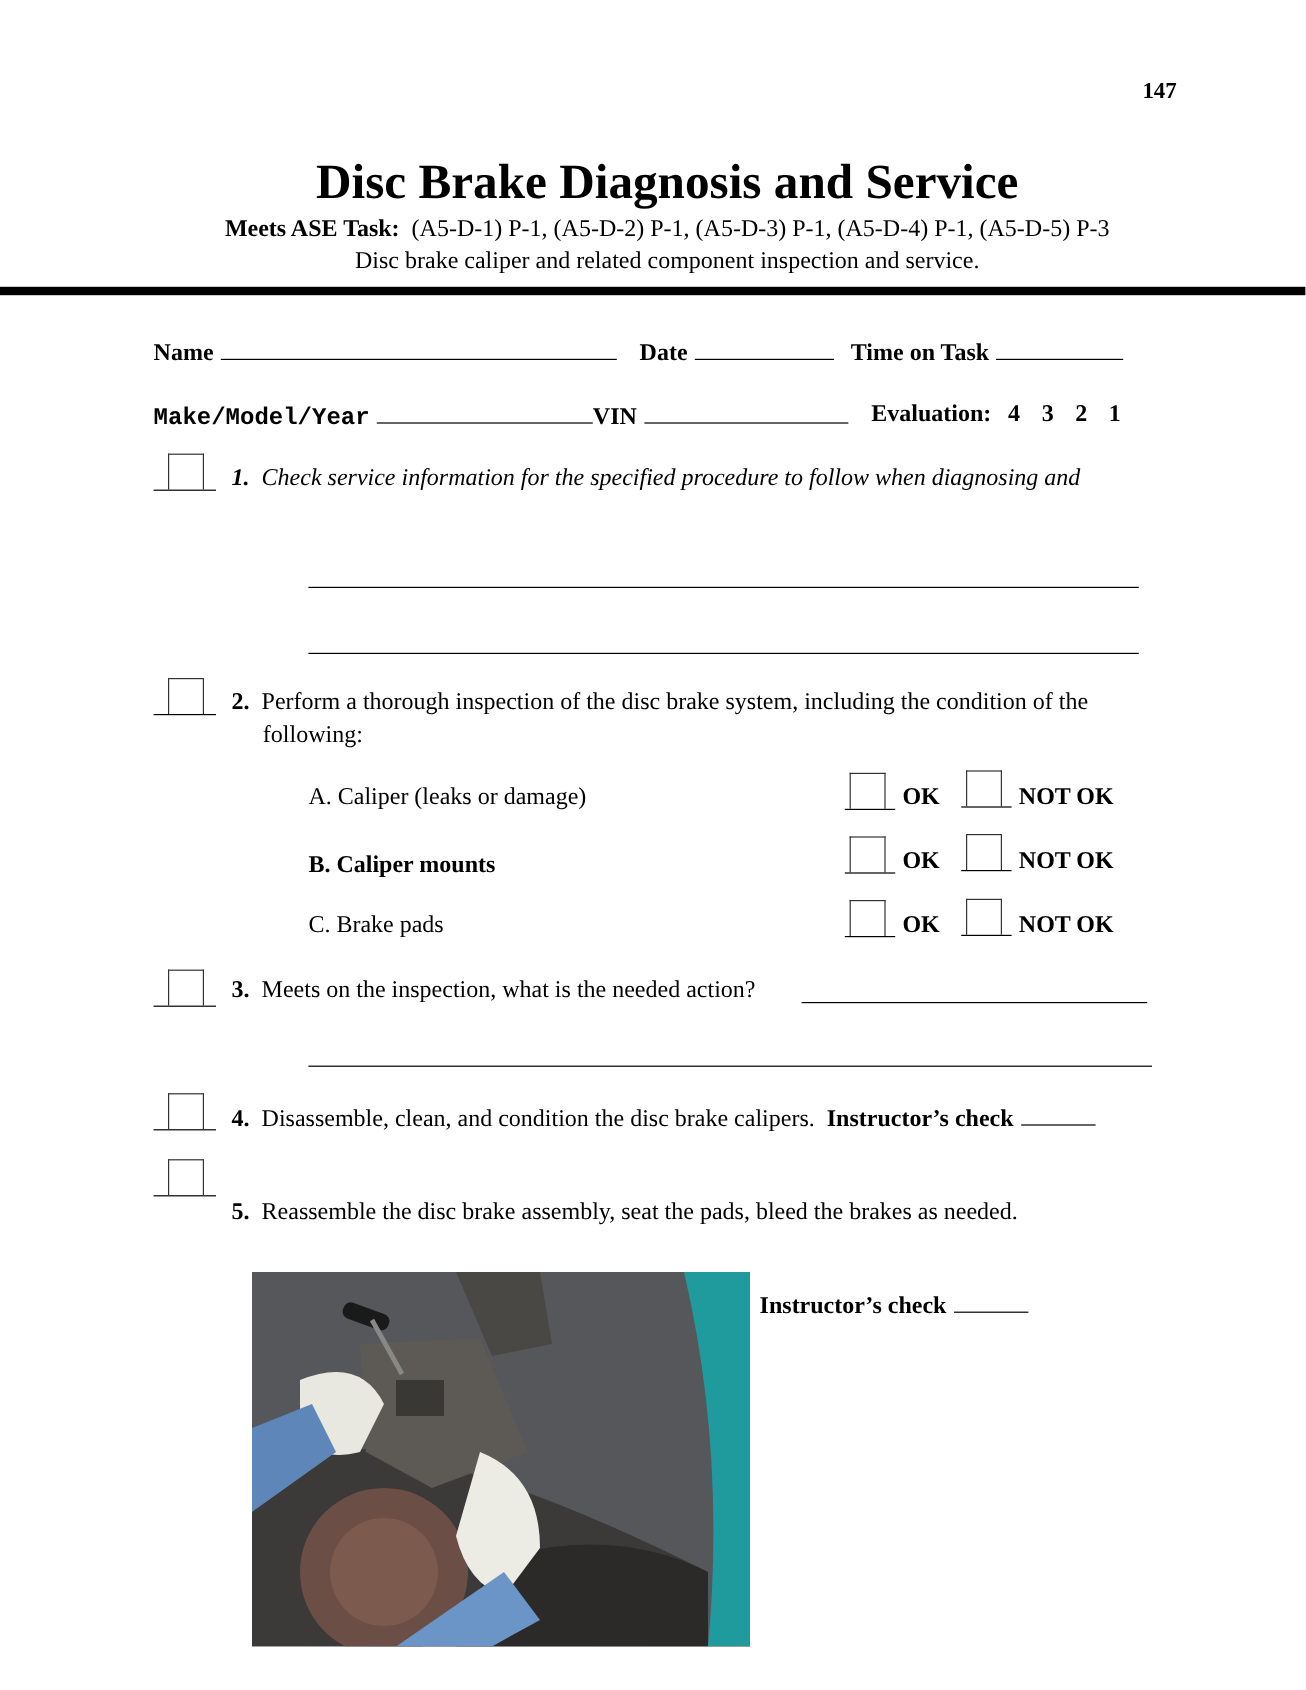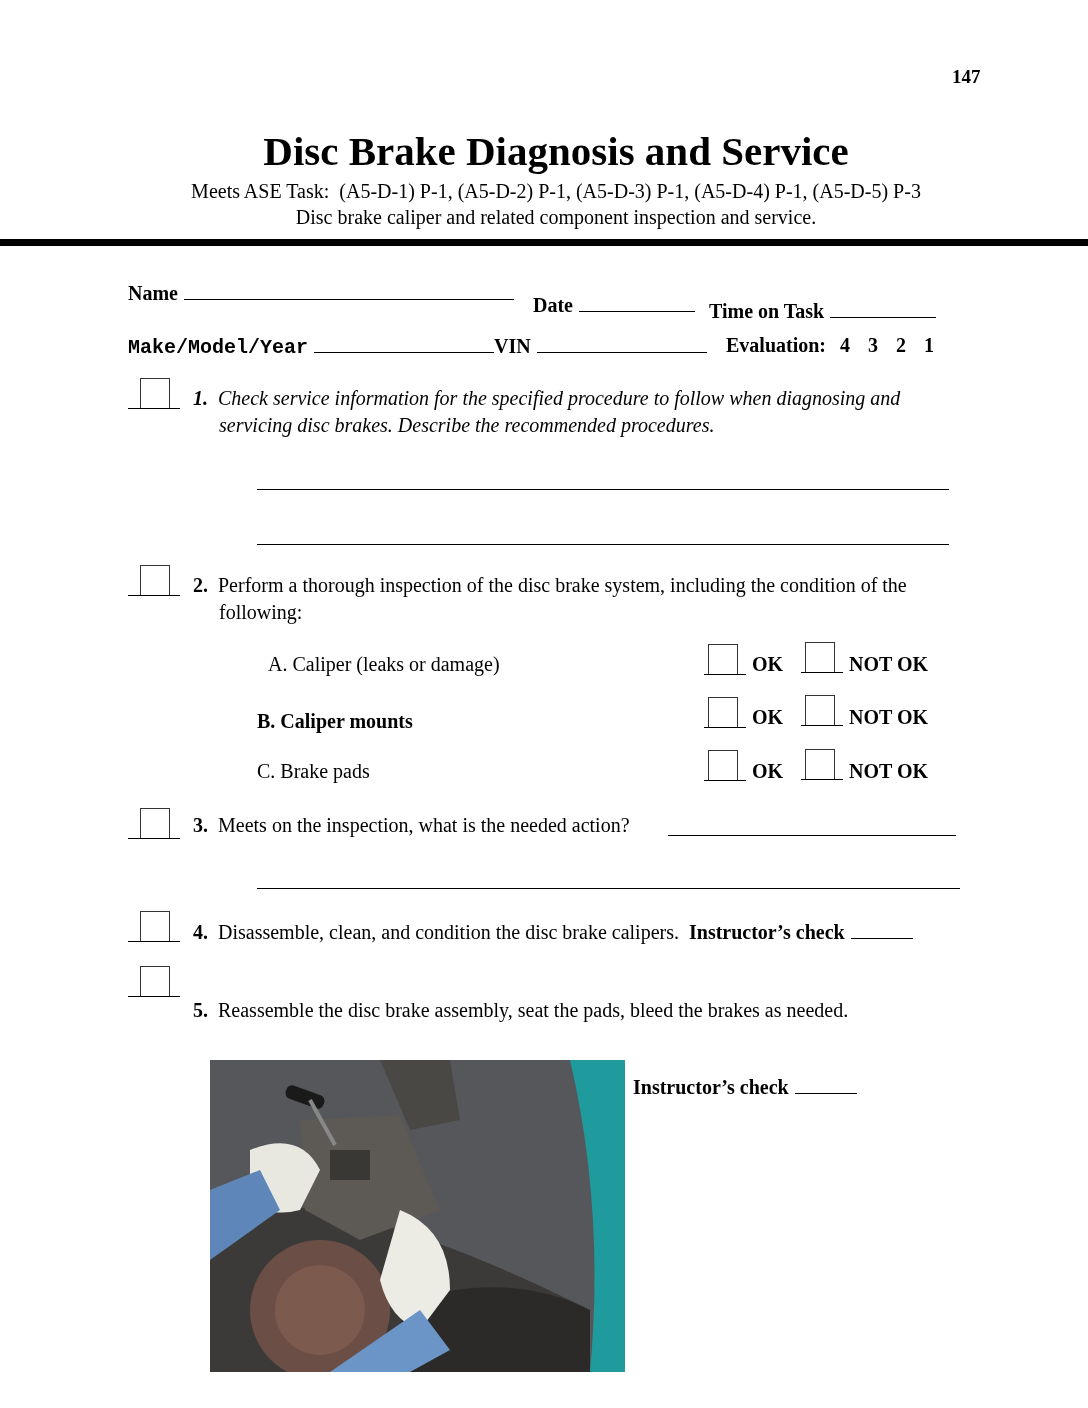--- a/index.html
+++ b/index.html
@@ -2,21 +2,21 @@
 <html><head>
   <meta charset="utf-8">
   <style>
     html, body { margin: 0; padding: 0; background: #fff; }
     body { width: 1088px; height: 1408px; position: relative; overflow: hidden;
            font-family: "Liberation Serif", "DejaVu Serif", serif; color: #000; }
     .abs { position: absolute; }
     .page-num { left: 952px; top: 66px; font-size: 19px; font-weight: bold; }
     .title { left: 0; width: 1112px; top: 127px; text-align: center; font-size: 41px; font-weight: bold; letter-spacing: 0px; }
     .subtitle { left: 0; width: 1112px; top: 180px; text-align: center; font-size: 20px; }
-    .subtitle b { font-weight: normal; text-align: right; }
+    .subtitle b { font-weight: bold; text-align: right; }
     .desc { left: 0; width: 1112px; top: 206px; text-align: center; font-size: 20px; }
     .rule { left: 0; top: 239px; width: 1088px; height: 7px; background: #000; }
     .field-row { font-size: 20px; font-weight: bold; white-space: nowrap; }
     .blank { display: inline-block; border-bottom: 1.5px solid #000; height: 18px; vertical-align: baseline; margin-left: 6px; }
     .eval-num { display: inline-block; margin-left: 18px; }
     .cb-wrap { width: 52px; height: 30px; border-bottom: 1.5px solid #000; }
     .cb { position: absolute; left: 12px; top: 0; width: 30px; height: 30px; border: 1.5px solid #333; box-sizing: border-box; border-bottom: none; }
     .step { font-size: 20px; line-height: 27px; }
     .step-num { font-weight: bold; }
     .write-line { border-bottom: 1.5px solid #000; height: 1px; }
@@ -36,56 +36,55 @@
 <div class="abs subtitle">
   <b>Meets ASE Task:</b>&nbsp;
   <span>(A5-D-1) P-1, (A5-D-2) P-1, (A5-D-3) P-1, (A5-D-4) P-1, (A5-D-5) P-3</span>
 </div>
 <div class="abs desc">Disc brake caliper and related component inspection and service.</div>
 <div class="abs rule"></div>
 
 <div class="abs field-row" style="left:128px; top:281px;">
   <span>Name</span><span class="blank" style="width:330px;"></span>
 </div>
-<div class="abs field-row" style="left:533px; top:281px;margin-top:12px;">
+<div class="abs field-row" style="left:533px; top:281px;">
   <span>Date</span><span class="blank" style="width:116px;"></span>
 </div>
-<div class="abs field-row" style="left:709px; top:299px;">
+<div class="abs field-row" style="left:709px; top:281px;">
   <span>Time on Task</span><span class="blank" style="width:106px;"></span>
 </div>
 
 <div class="abs field-row" style="left:128px; top:334px;font-family:Liberation Mono, monospace;">
   <span>Make/Model/Year</span><span class="blank" style="width:180px;"></span>
 </div>
 <div class="abs field-row" style="left:494px; top:334px;">
   <span>VIN</span><span class="blank" style="width:170px;"></span>
 </div>
 <div class="abs field-row" style="left:726px; top:334px;">
   <span>Evaluation:</span><span class="eval-num" style="margin-left:14px;">4</span><span class="eval-num">3</span><span class="eval-num">2</span><span class="eval-num">1</span>
 </div>
 
 <div class="abs cb-wrap" style="left:128px; top:378px;">
     <div class="cb"></div>
   </div>
 <div class="abs step" style="left:193px; top:385px; width:770px;font-style:italic;">
   <span class="step-num">1.</span>&nbsp;&nbsp;<span>Check service information for the specified procedure to follow when diagnosing and</span><br>
-  <span style="padding-left:26px;">servicing disc brakes.  Describe the recommended procedures.</span>
 </div>
 <div class="abs write-line" style="left:257px; top:488px; width:692px;"></div>
 <div class="abs write-line" style="left:257px; top:543px; width:692px;"></div>
 
 <div class="abs cb-wrap" style="left:128px; top:565px;">
     <div class="cb"></div>
   </div>
 <div class="abs step" style="left:193px; top:572px; width:780px;">
   <span class="step-num">2.</span>&nbsp;&nbsp;<span>Perform a thorough inspection of the disc brake system, including the condition of the</span><br>
   <span style="padding-left:26px;">following:</span>
 </div>
 
-<div class="abs sub-item" style="left:257px; top:653px;margin-left:11px;">A.  Caliper (leaks or damage)</div>
+<div class="abs sub-item" style="left:257px; top:653px;">A.  Caliper (leaks or damage)</div>
 <div class="abs okbox" style="left:704px; top:644px;">
     <div class="cb"></div>
   </div>
 <div class="abs ok-label" style="left:752px; top:653px;">OK</div>
 <div class="abs okbox" style="left:801px; top:642px;">
     <div class="cb"></div>
   </div>
 <div class="abs ok-label" style="left:849px; top:653px;">NOT OK</div>
 
 <div class="abs sub-item" style="left:257px; top:710px;font-weight:bold;">B.  Caliper mounts</div>

